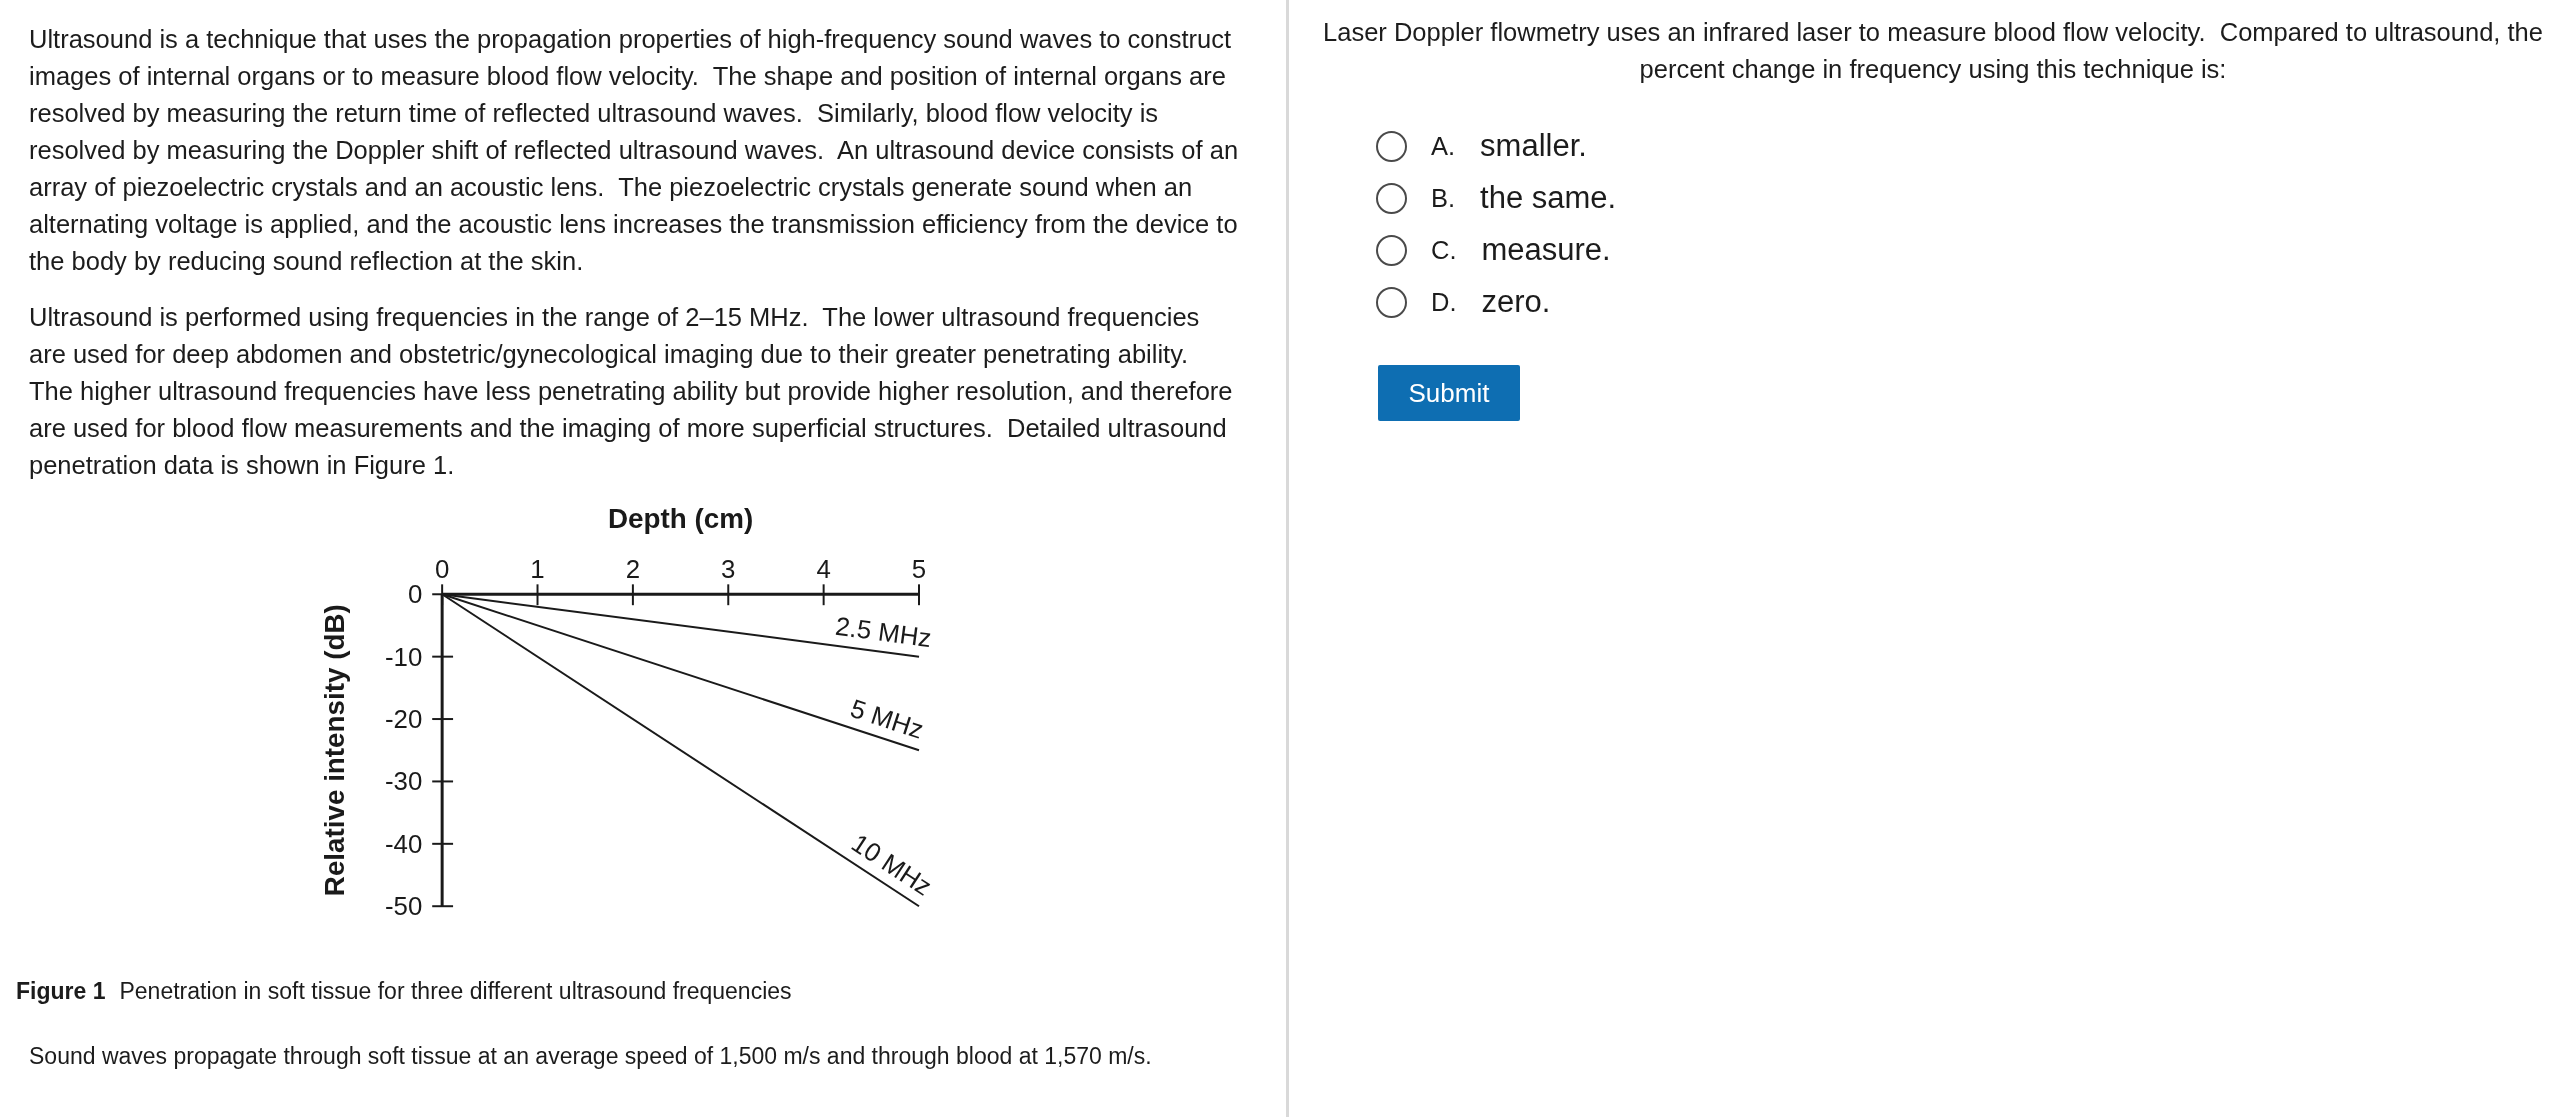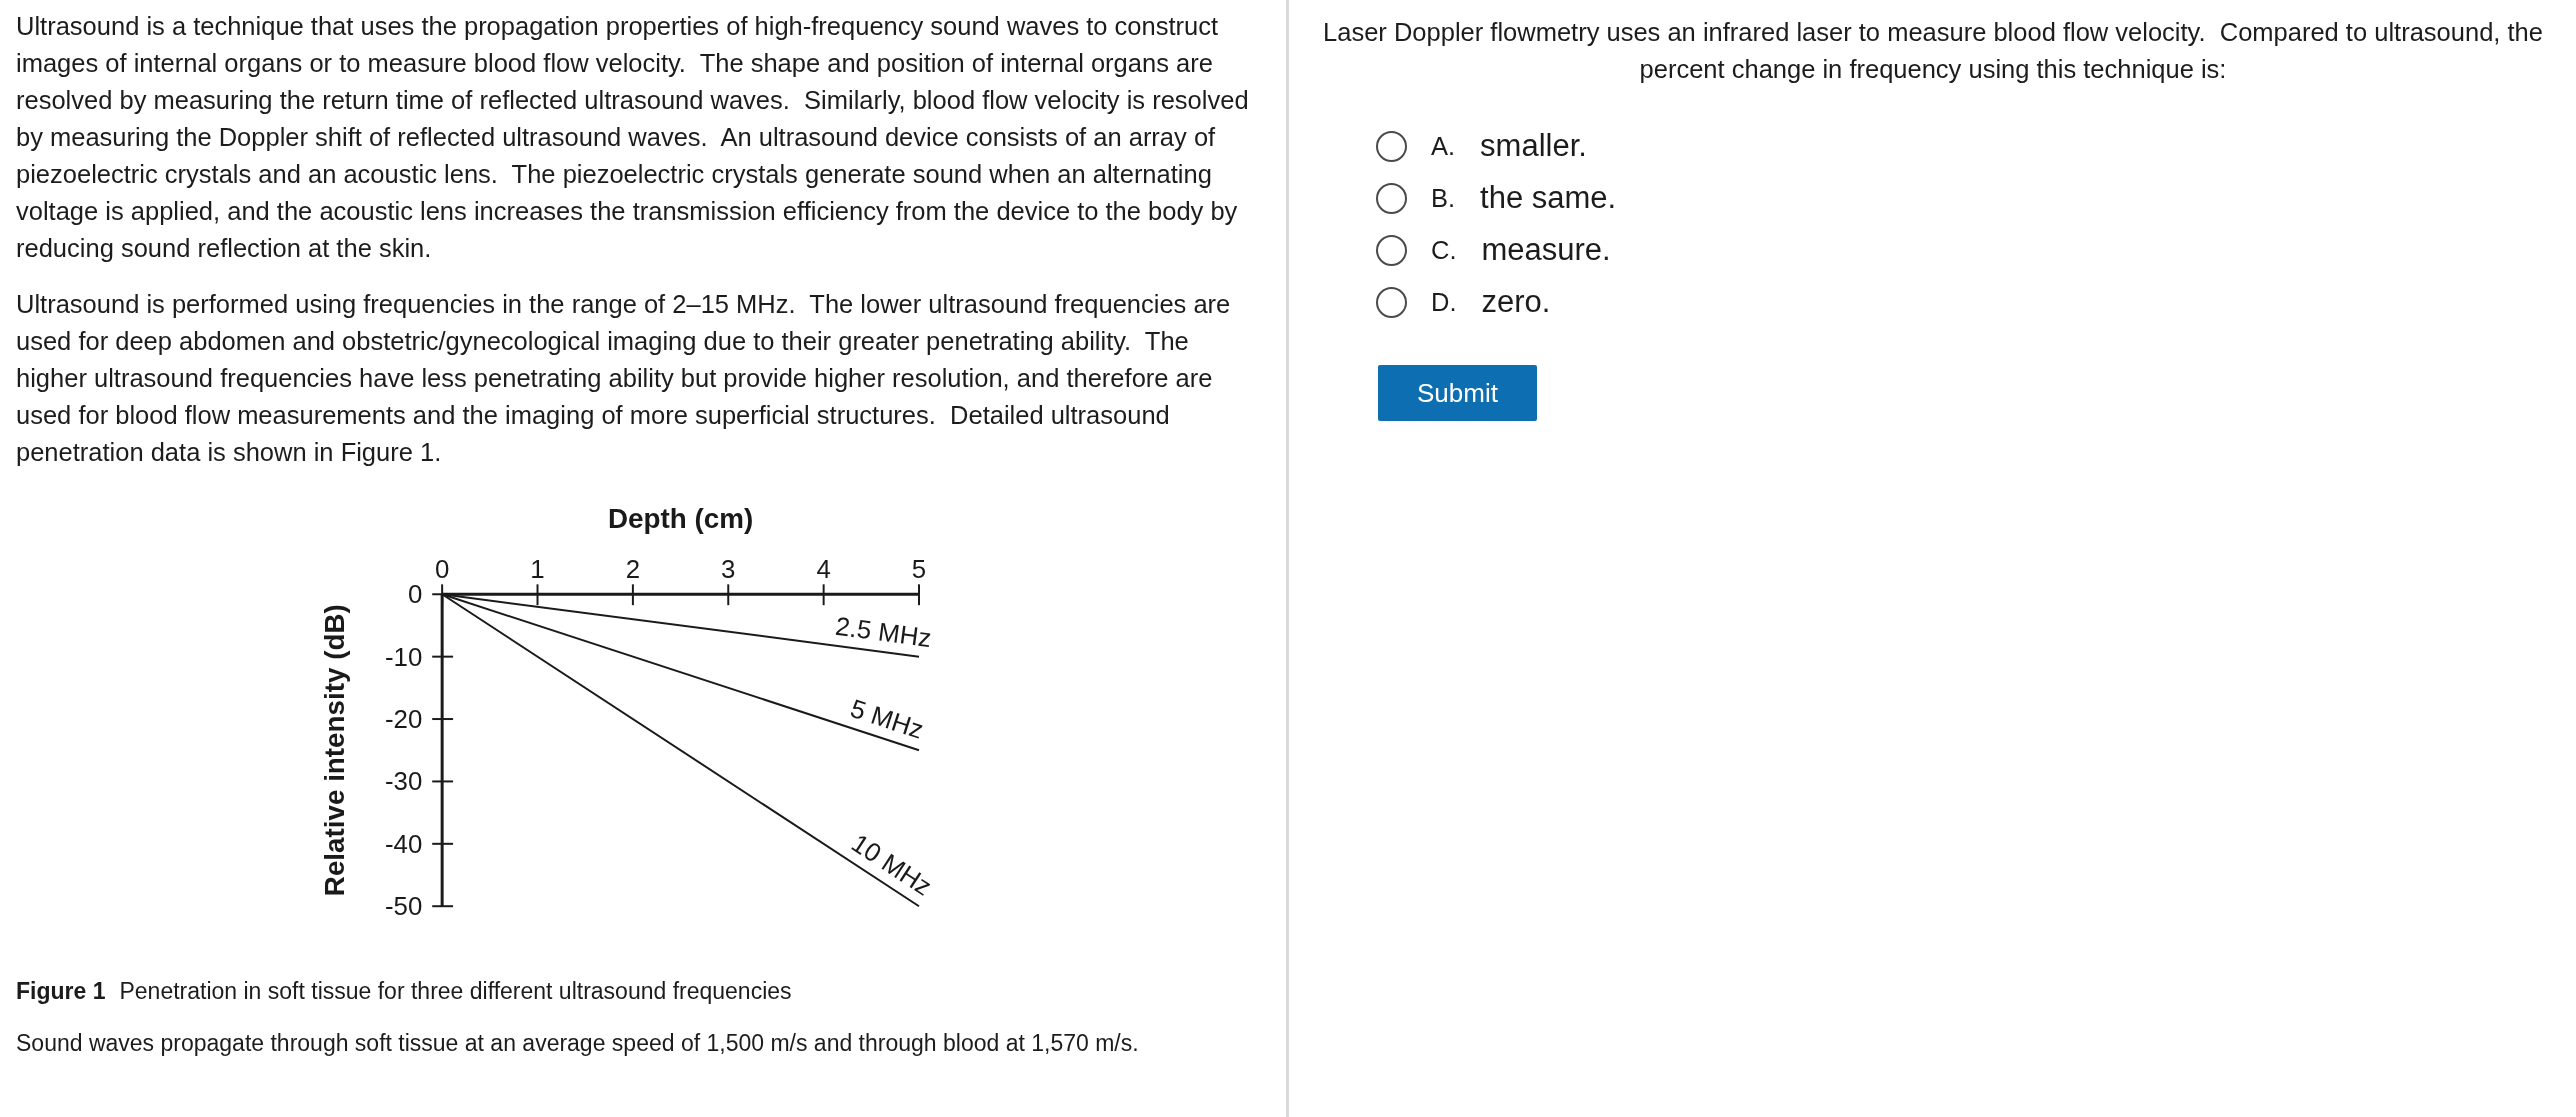--- a/index.html
+++ b/index.html
@@ -11,21 +11,21 @@
     overflow: hidden;
     position: relative;
   }
   .abs { position: absolute; }
 
   
   .left-col {
     left: 16px; top: 8px; width: 1238px;
     font-size: 25.5px; line-height: 37px;
   }
-  .prose { white-space: pre-wrap; margin: 0; }
+  .prose { white-space: pre-wrap; margin: 13px; }
   .left-col p + p { margin-top: 19px; }
 
   .figure-wrap { left: 268px; top: 482px; width: 696px; height: 457px; }
 
   .caption {
     left: 16px; top: 973px; width: 1238px;
     font-size: 23px; line-height: 37px;
   }
   .caption .cap-label { font-weight: bold; margin-right: 14px; }
 
@@ -53,21 +53,21 @@
     border: 2px solid #4a4a4a;
     border-radius: 50%;
     background: #ffffff;
     flex: 0 0 auto;
   }
   .opt-letter { margin-left: 24px; font-size: 25.5px; }
   .opt-text   { margin-left: 25px; font-size: 31px; }
 
   .submit-btn {
     position: absolute; left: 69px; top: 351px;
-    width: 159px; height: 56px;
+    width: 142px; height: 56px;
     background: #0e6eb2; color: #ffffff;
     border: none; border-radius: 2px;
     font-family: "Liberation Sans", sans-serif;
     font-size: 26px;
     display: flex; align-items: center; justify-content: center;
     cursor: pointer;
   }
 
   svg text { font-family: "Liberation Sans", sans-serif; }
 </style>

